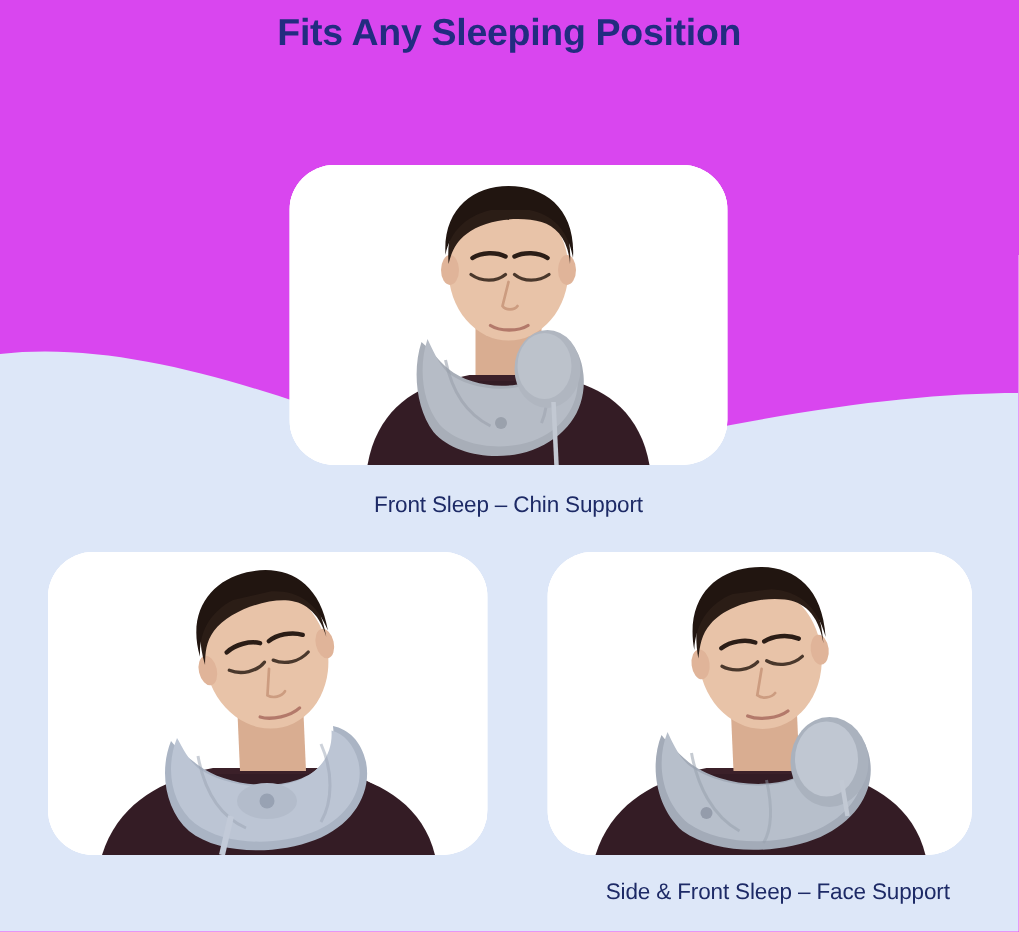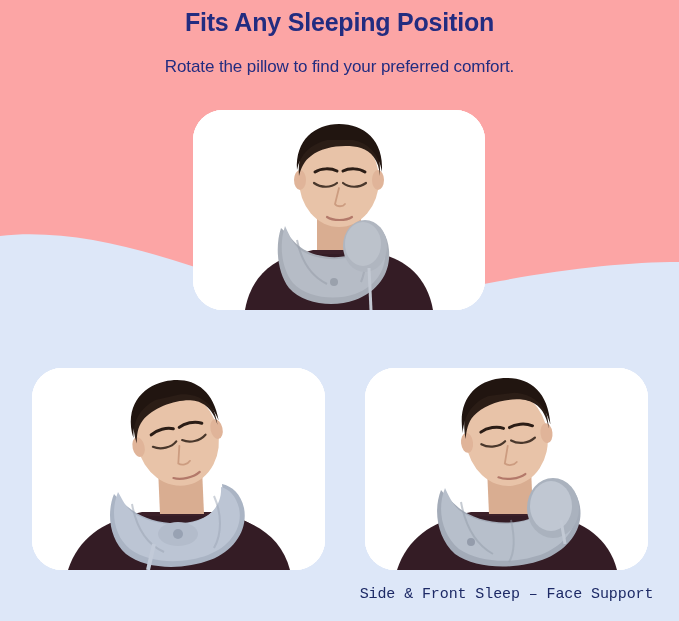--- a/index.html
+++ b/index.html
@@ -9,21 +9,21 @@
     height: 621px;
     font-family: "Liberation Sans", sans-serif;
     background: #ffffff;
     overflow: hidden;
   }
 
   .infographic {
     position: relative;
     width: 679px;
     height: 621px;
-    background: #fca5a5;
+    background: #d946ef;
     overflow: hidden;
   }
 
   
   .bg-curve {
     position: absolute;
     left: 0;
     top: 0;
     width: 679px;
     height: 621px;
@@ -114,38 +114,36 @@
     width: 292px;
   }
 
   .caption-bottom-left {
     left: 22px;
     top: 586px;
     width: 313px;
   }
 
   .caption-bottom-right {
-    left: 355px;
+    left: 367px;
     top: 586px;
     width: 303px;
-    font-family: Liberation Mono, monospace;
   }
 </style>
 </head>
 <body>
 
 <div class="infographic">
 
   <svg class="bg-curve" viewBox="0 0 679 621" preserveAspectRatio="none">
     <path d="M0,236 C70,228 150,250 235,281 C310,307 400,300 500,281 C570,268 630,262 679,262 L679,621 L0,621 Z" fill="#dde7f8"></path>
   </svg>
 
   <div class="header">
     <div class="headline">Fits Any Sleeping Position</div>
-    <div class="subhead">Rotate the pillow to find your preferred comfort.</div>
   </div>
 
   <div class="card card-top">
     <div class="photo">
       <svg viewBox="0 0 292 200" preserveAspectRatio="xMidYMid slice">
         <rect x="0" y="0" width="292" height="200" fill="#ffffff"></rect>
 
         <path d="M60,200 C66,162 92,146 120,140 L172,140 C200,146 226,162 232,200 Z" fill="#3b2029"></path>
         <path d="M52,200 C58,166 80,150 104,144 L188,144 C212,150 234,166 240,200 Z" fill="#341c25"></path>
 
@@ -177,20 +175,21 @@
 
         <ellipse cx="172" cy="136" rx="22" ry="26" fill="#b0b6c0"></ellipse>
         <ellipse cx="170" cy="134" rx="18" ry="22" fill="#bcc2cb"></ellipse>
 
         <circle cx="141" cy="172" r="4" fill="#9aa1ac"></circle>
         <path d="M176,158 L178,200" stroke="#c2c8d2" stroke-width="3" fill="none"></path>
       </svg>
     </div>
   </div>
 
+  <div class="caption caption-top">Front Sleep – Chin Support</div>
 
   <div class="card card-bottom-left">
     <div class="photo">
       <svg viewBox="0 0 293 202" preserveAspectRatio="xMidYMid slice">
         <rect x="0" y="0" width="293" height="202" fill="#ffffff"></rect>
 
         <path d="M44,202 C52,166 80,150 110,144 L186,144 C216,150 244,166 252,202 Z" fill="#3b2029"></path>
         <path d="M36,202 C46,170 72,154 100,148 L196,148 C224,154 250,170 258,202 Z" fill="#341c25"></path>
 
         <path d="M126,100 L170,100 L172,146 L128,146 Z" fill="#d9ad91"></path>

